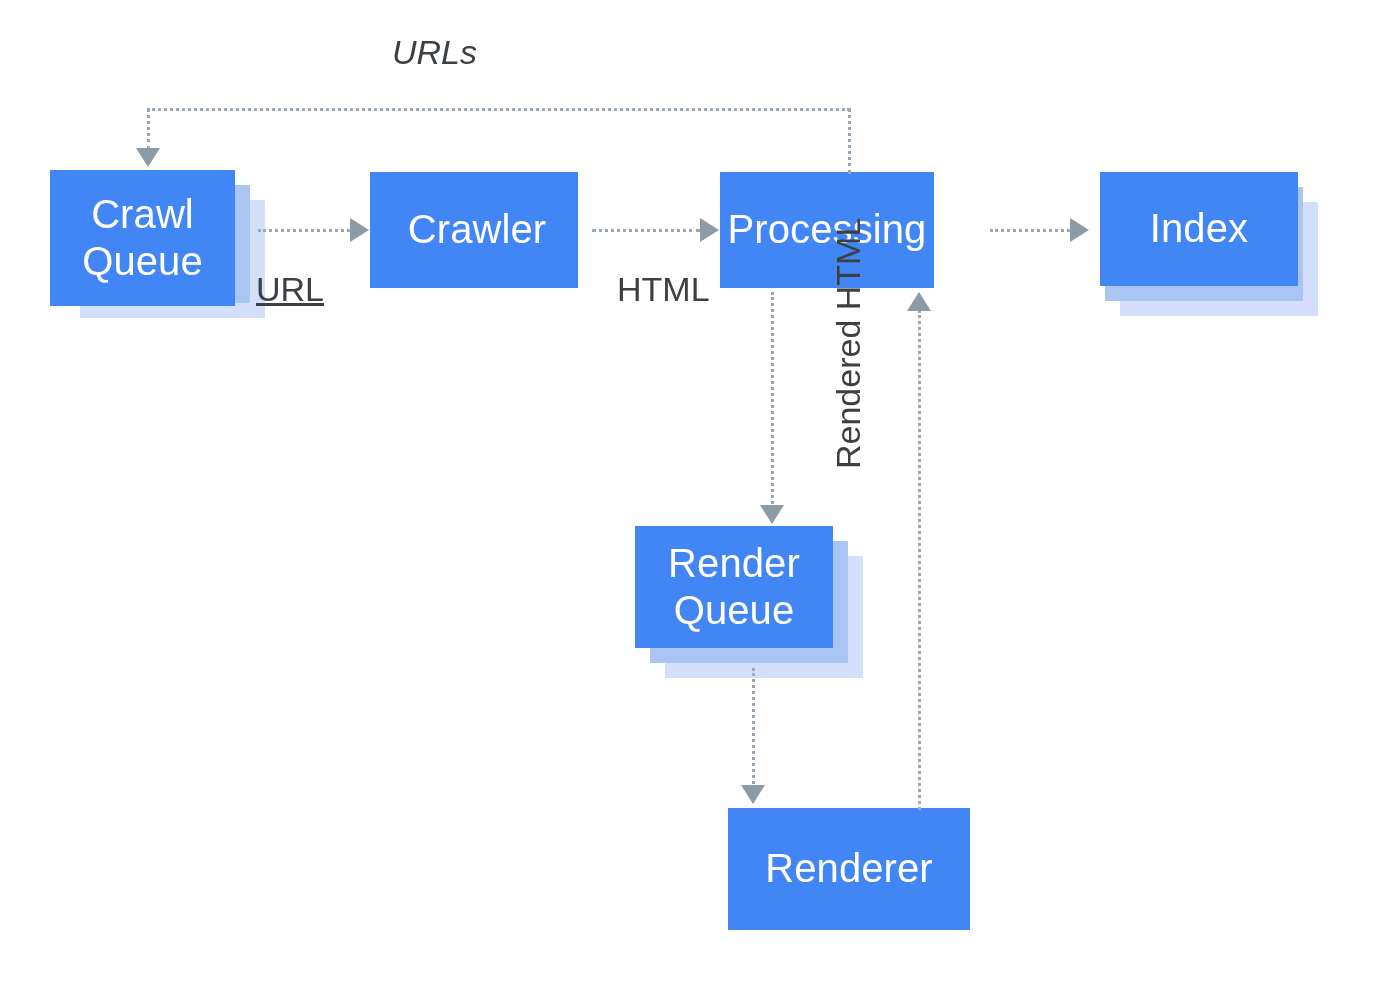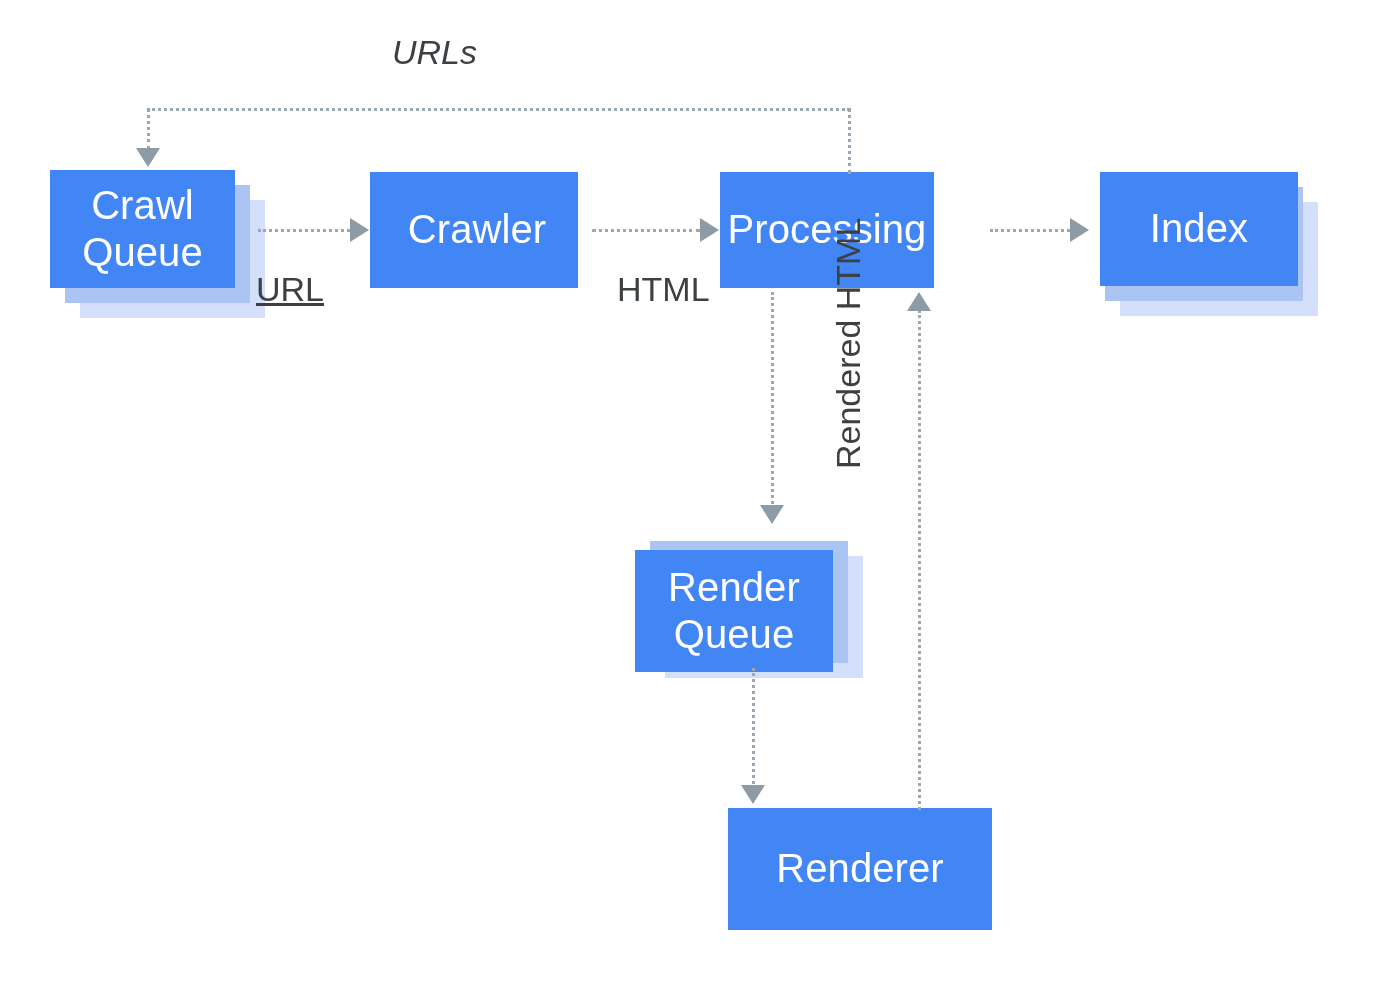--- a/index.html
+++ b/index.html
@@ -94,47 +94,47 @@
     transform: rotate(-90deg);
   }
 </style>
 </head>
 <body>
 
 <div id="canvas">
 
   <div class="stack-back" style="left:80px; top:200px; width:185px; height:118px;"></div>
   <div class="stack-mid" style="left:65px; top:185px; width:185px; height:118px;"></div>
-  <div class="node" style="left:50px; top:170px; width:185px; height:118px; font-size:40px;">
+  <div class="node" style="left:50px; top:170px; width:185px; height:136px; font-size:40px;">
     <span class="node-label">Crawl
 Queue</span>
   </div>
 
   <div class="node" style="left:370px; top:172px; width:208px; height:116px; font-size:40px;padding-left:6px;">
     <span class="node-label">Crawler</span>
   </div>
 
   <div class="node" style="left:720px; top:172px; width:214px; height:116px; font-size:40px;">
     <span class="node-label">Processing</span>
   </div>
 
   <div class="stack-back" style="left:1120px; top:202px; width:198px; height:114px;"></div>
   <div class="stack-mid" style="left:1105px; top:187px; width:198px; height:114px;"></div>
   <div class="node" style="left:1090px; top:172px; width:198px; height:114px; font-size:40px;margin-left:10px;">
     <span class="node-label">Index</span>
   </div>
 
   <div class="stack-back" style="left:665px; top:556px; width:198px; height:122px;"></div>
   <div class="stack-mid" style="left:650px; top:541px; width:198px; height:122px;"></div>
-  <div class="node" style="left:635px; top:550px; width:198px; height:122px; font-size:40px;">
+  <div class="node" style="left:635px; top:526px; width:198px; height:122px; font-size:40px;">
     <span class="node-label">Render
 Queue</span>
   </div>
 
-  <div class="node" style="left:728px; top:808px; width:264px; height:122px; font-size:40px;">
+  <div class="node" style="left:728px; top:808px; width:242px; height:122px; font-size:40px;">
     <span class="node-label">Renderer</span>
   </div>
 
   <div class="conn conn-v" style="left:848px; top:108px; height:66px;"></div>
 
   <div class="conn conn-h" style="left:147px; top:108px; width:703px;"></div>
 
   <div class="conn conn-v" style="left:147px; top:108px; height:42px;"></div>
   <div class="arrow arrow-down" style="left:136px; top:148px;"></div>
   <div class="edge-label" style="left:392px; top:33px;font-style:italic;">URLs</div>

